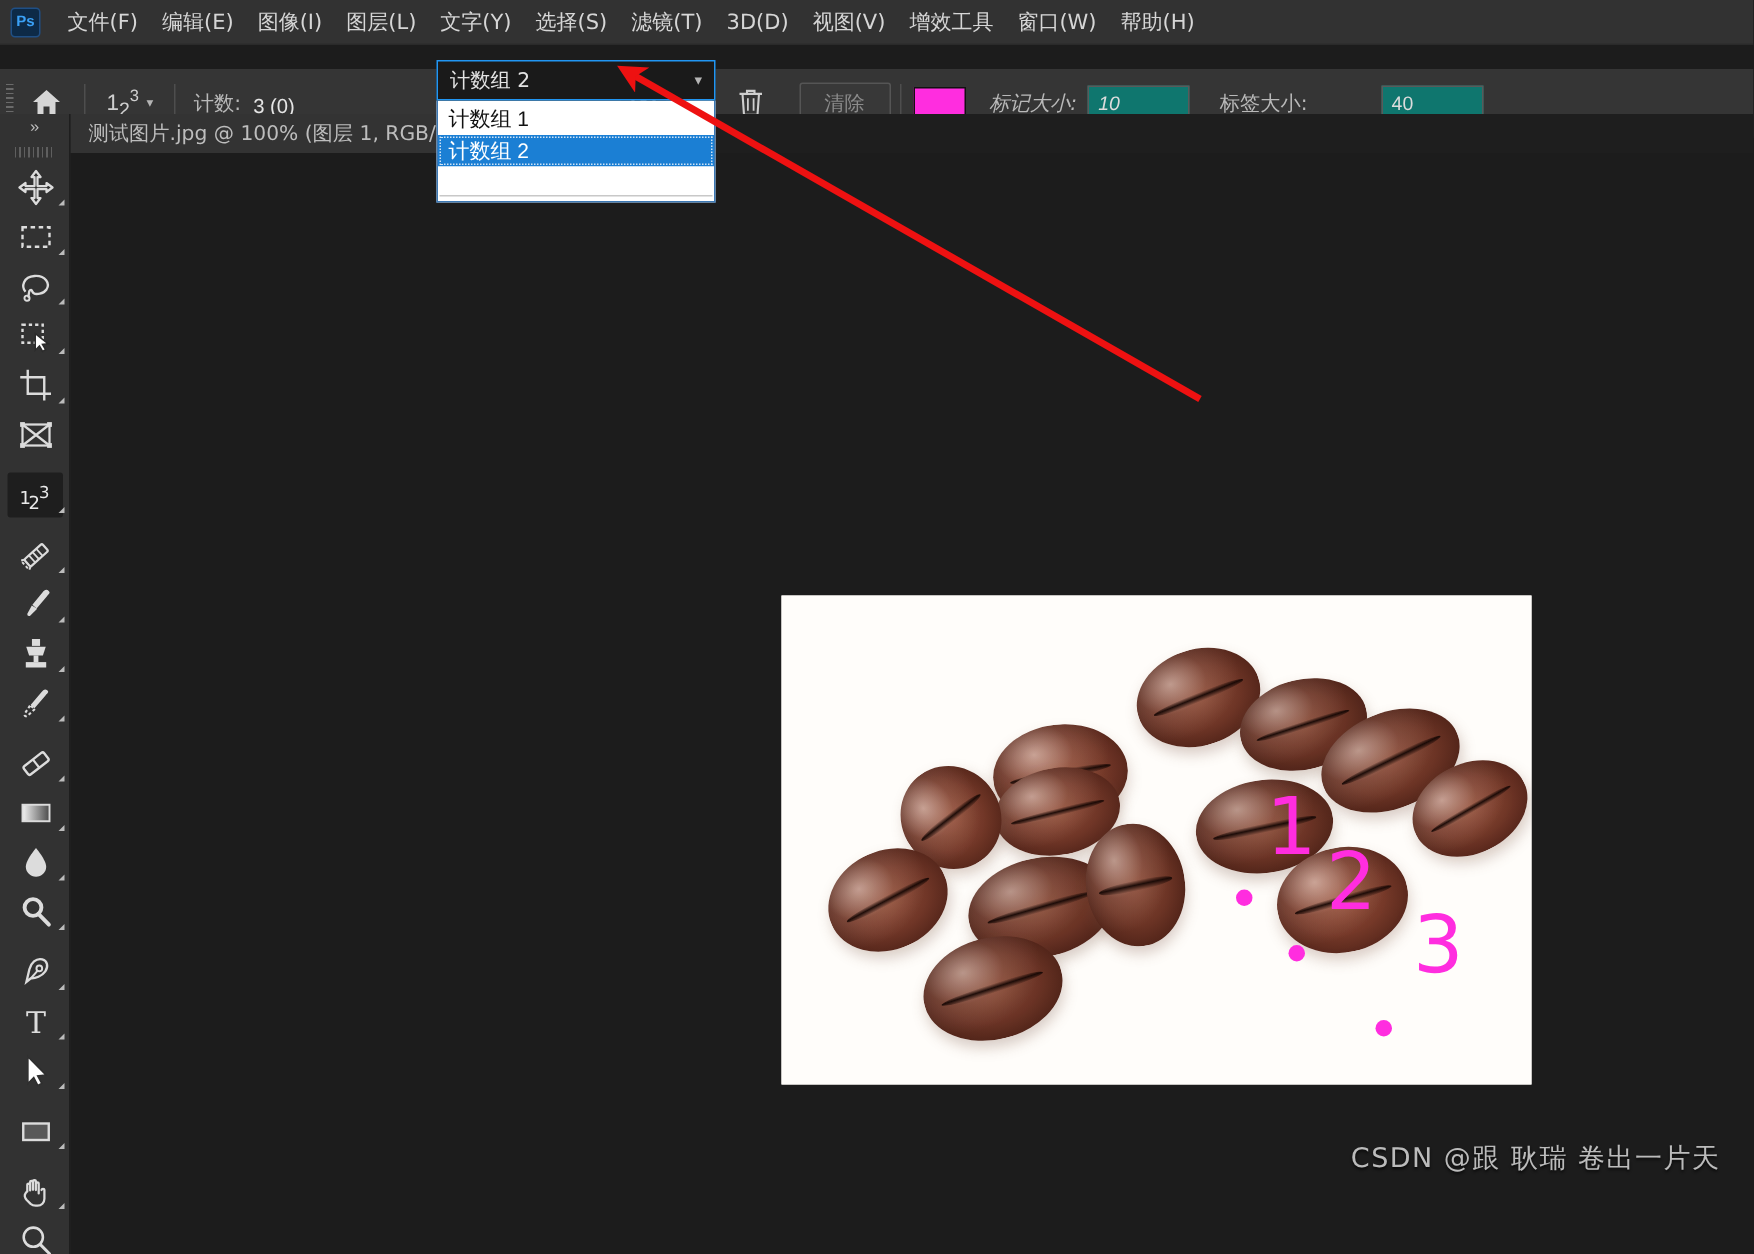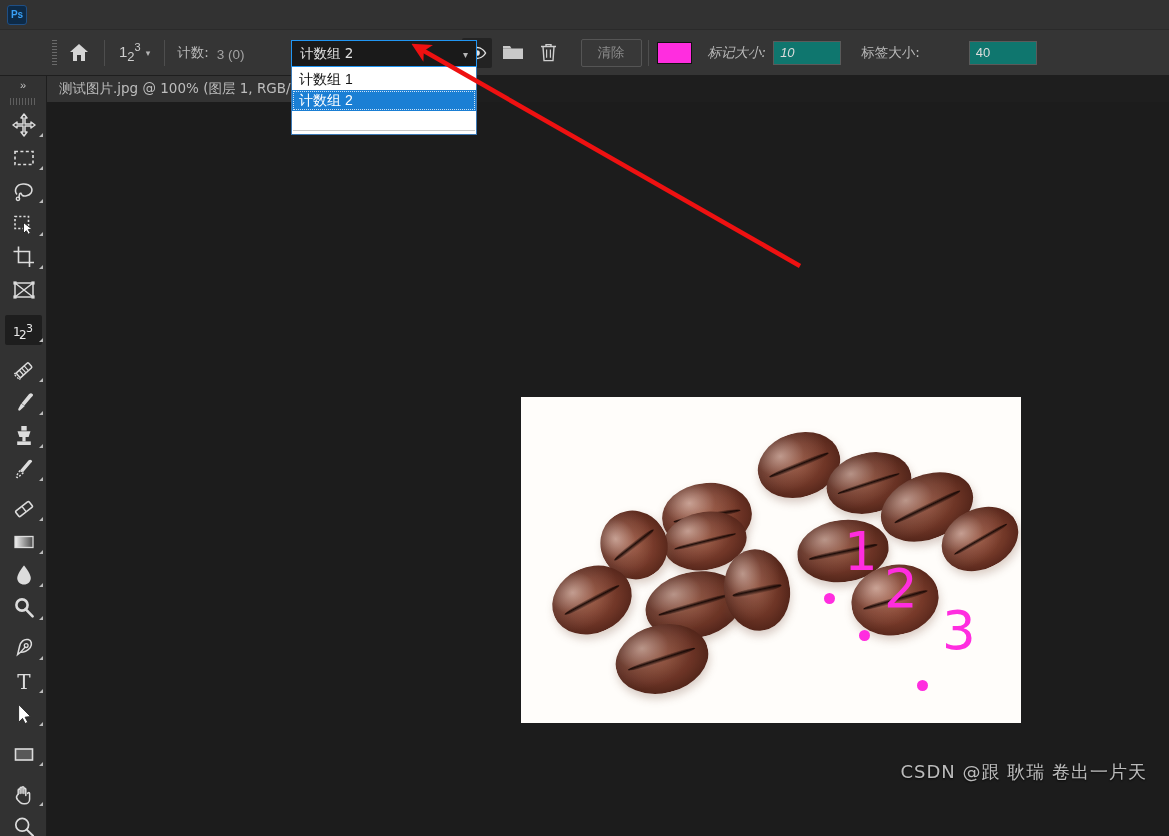--- a/index.html
+++ b/index.html
@@ -26,43 +26,42 @@
     display: flex; align-items: center; justify-content: center;
     font-family: "Liberation Sans", sans-serif;
   }
   .menu-item {
     color: #d6d6d6; font-size: 14px; padding: 4px 8px; white-space: nowrap;
     font-family: "DejaVu Sans", "Liberation Sans", sans-serif;
   }
 
   
   .optionsbar {
-    position: absolute; top: 30px; left: 0; width: 1169px; height: 46px;
+    position: absolute; top: 46px; left: 0; width: 1169px; height: 46px;
     background: #353535;
     display: flex; align-items: center;
     border-bottom: 1px solid #1e1e1e;
-    padding-left: 48px;
   }
   .grip {
     width: 5px; height: 26px; margin-left: 4px; margin-right: 3px;
     background-image: repeating-linear-gradient(to bottom, #6a6a6a 0 1px, transparent 1px 3px);
   }
   .home-btn {
     width: 38px; height: 34px; display: flex; align-items: center; justify-content: center;
   }
   .vsep { width: 1px; height: 26px; background: #4e4e4e; margin: 0 6px; }
   .tool-preset {
     display: flex; align-items: center; gap: 5px; padding: 0 8px; height: 32px;
   }
   .preset-glyph { color: #cfcfcf; font-size: 15px; letter-spacing: 0; line-height: 1; }
   .preset-glyph sub { font-size: 13px; }
   .preset-glyph sup { font-size: 11px; }
   .chev { color: #b4b4b4; font-size: 9px; }
   .ob-label { color: #b9b9b9; font-size: 13.5px; font-family: "DejaVu Sans","Liberation Sans",sans-serif; }
-  .ob-value { color: #a3a3a3; font-size: 13.5px; margin-left: 8px; }
+  .ob-value { color: #e5e5e5; font-size: 13.5px; margin-left: 8px; }
 
   
   .combo-wrap { position: absolute; left: 291px; top: 40px; width: 186px; z-index: 40; }
   .combo-field {
     height: 27px; background: #1a1a1a; border: 1px solid #2196f3;
     display: flex; align-items: center; padding: 0 8px; position: relative;
   }
   .combo-field .txt { color: #e3e3e3; font-size: 13.5px; font-family: "DejaVu Sans","Liberation Sans",sans-serif; }
   .combo-field .arrow {
     position: absolute; right: 8px; top: 50%; transform: translateY(-50%);
@@ -182,20 +181,34 @@
     white-space: nowrap; opacity: 0.92; text-align: right;
   }
 </style>
 </head>
 <body>
 
 <div id="app">
 
   <div class="menubar">
     <div class="ps-logo">Ps</div>
+    <div id="menu-items" style="display:flex;align-items:center;">
+        <div class="menu-item">文件(F)</div>
+        <div class="menu-item">编辑(E)</div>
+        <div class="menu-item">图像(I)</div>
+        <div class="menu-item">图层(L)</div>
+        <div class="menu-item">文字(Y)</div>
+        <div class="menu-item">选择(S)</div>
+        <div class="menu-item">滤镜(T)</div>
+        <div class="menu-item">3D(D)</div>
+        <div class="menu-item">视图(V)</div>
+        <div class="menu-item">增效工具</div>
+        <div class="menu-item">窗口(W)</div>
+        <div class="menu-item">帮助(H)</div>
+      </div>
   </div>
 
   <div class="optionsbar">
     <div class="grip"></div>
 
     <div class="home-btn">
       <svg width="20" height="19" viewBox="0 0 20 19">
         <path d="M10 1 L19 9 L16 9 L16 18 L12 18 L12 12 L8 12 L8 18 L4 18 L4 9 L1 9 Z" fill="#d6d6d6"></path>
       </svg>
     </div>

